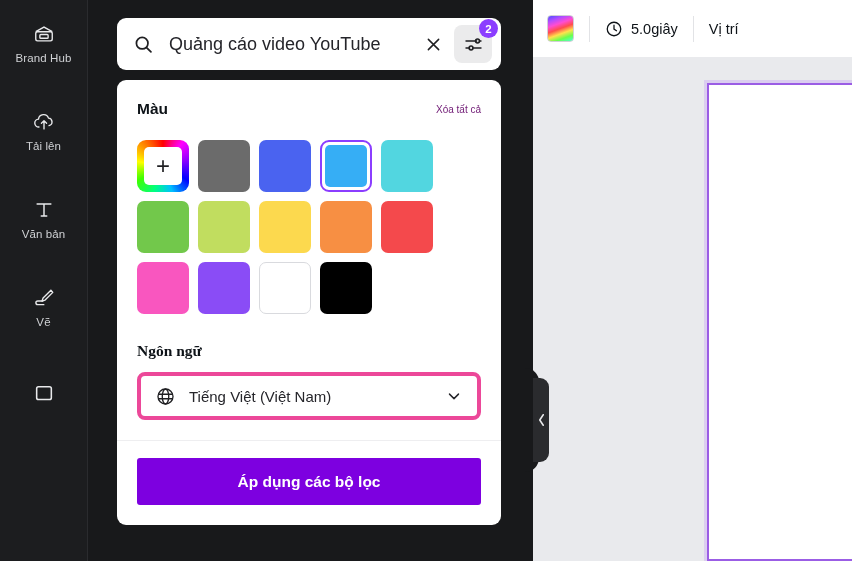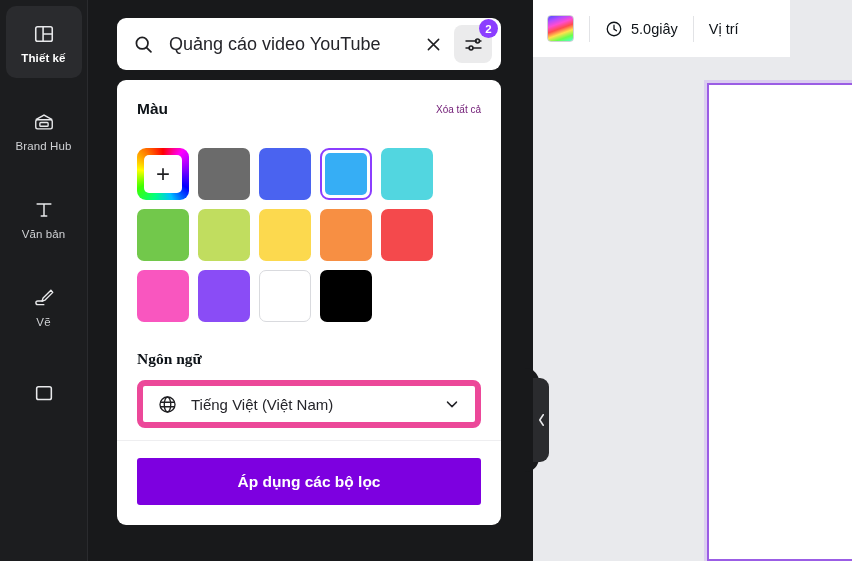--- a/index.html
+++ b/index.html
@@ -103,21 +103,21 @@
     width: 384px; height: 445px;
     background: #ffffff;
     border-radius: 9px;
     z-index: 6;
     display: flex; flex-direction: column;
   }
   .panel-body { padding: 20px 20px 0 20px; flex: 1 1 auto; }
 
   .section-head {
     display: flex; align-items: center; justify-content: space-between;
-    margin-bottom: 30px;
+    margin-bottom: 22px;
   }
   .section-title {
     font-size: 15.5px; font-weight: 700; color: #0e1318;
   }
   .clear-all {
     font-size: 10px; color: #701a75; cursor: pointer;
   }
 
   .swatch-grid {
     display: flex; flex-wrap: wrap;
@@ -159,21 +159,21 @@
     display: flex; align-items: center; justify-content: center;
     color: #1f1f22; font-size: 24px; line-height: 1;
   }
 
   .lang-title {
     font-size: 15.5px; font-weight: 700; color: #0e1318;
     margin-top: 28px; margin-bottom: 12px; font-family: Liberation Serif, serif;
   }
   .lang-select {
     width: 344px; height: 48px;
-    border: 6px solid #ec4899;
+    border: 4px solid #ec4899;
     border-radius: 8px;
     display: flex; align-items: center;
     padding: 0 14px;
     cursor: pointer;
     background: #fff;
   }
   .globe-icon { color: #1f1f22; display: flex; flex: 0 0 auto; }
   .lang-value {
     flex: 1 1 auto;
     font-size: 15px; color: #25252a;
@@ -227,21 +227,21 @@
   
   .right-area {
     position: absolute;
     left: 533px; top: 0;
     width: 319px; height: 561px;
     background: #e9eaed;
     z-index: 1;
   }
   .topbar {
     position: absolute; left: 0; top: 0;
-    width: 257px; height: 57px;
+    width: 319px; height: 57px;
     background: #ffffff;
     display: flex; align-items: center;
     padding-left: 14px;
     gap: 0;
   }
   .color-chip {
     width: 27px; height: 27px;
     border-radius: 4px;
     border: 1px solid #d0d1d5;
     background:
@@ -304,42 +304,42 @@
   <div class="dark-pane"></div>
   <div class="handle-bulge"></div>
   <div class="collapse-handle">
     <svg width="9" height="14" viewBox="0 0 10 16" fill="none" stroke="currentColor" stroke-width="1.8" stroke-linecap="round" stroke-linejoin="round">
       <path d="M7 2 L3 8 L7 14"></path>
     </svg>
   </div>
 
   <div class="rail">
 
-    <div class="rail-item active">
-      <span class="ico">
-        <svg width="22" height="22" viewBox="0 0 24 24" fill="none" stroke="currentColor" stroke-width="1.7">
-          <rect x="3" y="4" width="18" height="16" rx="2"></rect>
-          <path d="M11 4v16M11 12h10"></path>
-        </svg>
-      </span>
-      <span class="lbl">Thiết kế</span>
-    </div>
 
 
     <div class="rail-item">
       <span class="ico">
         <svg width="24" height="22" viewBox="0 0 26 24" fill="none" stroke="currentColor" stroke-width="1.5">
           <path d="M4 9.5 L13 4.5 L22 9.5"></path>
           <rect x="4" y="9.5" width="18" height="10" rx="2"></rect>
           <rect x="8.5" y="12.5" width="9" height="4.2" rx="1"></rect>
         </svg>
       </span>
       <span class="lbl">Brand Hub</span>
     </div>
 
+    <div class="rail-item">
+      <span class="ico">
+        <svg width="24" height="22" viewBox="0 0 26 24" fill="none" stroke="currentColor" stroke-width="1.5" stroke-linecap="round" stroke-linejoin="round">
+          <path d="M7.5 17.5a4.3 4.3 0 0 1-.5-8.6 5.6 5.6 0 0 1 10.9-1.1 4.1 4.1 0 0 1 .6 8.1"></path>
+          <path d="M13 19.5V10.5M13 10.5 L10.2 13.3M13 10.5 L15.8 13.3"></path>
+        </svg>
+      </span>
+      <span class="lbl">Tải lên</span>
+    </div>
 
     <div class="rail-item">
       <span class="ico">
         <svg width="22" height="22" viewBox="0 0 24 24" fill="none" stroke="currentColor" stroke-width="1.6" stroke-linecap="round">
           <path d="M4.5 5.5h15M12 5.5v13M9 18.5h6"></path>
         </svg>
       </span>
       <span class="lbl">Văn bản</span>
     </div>
 

